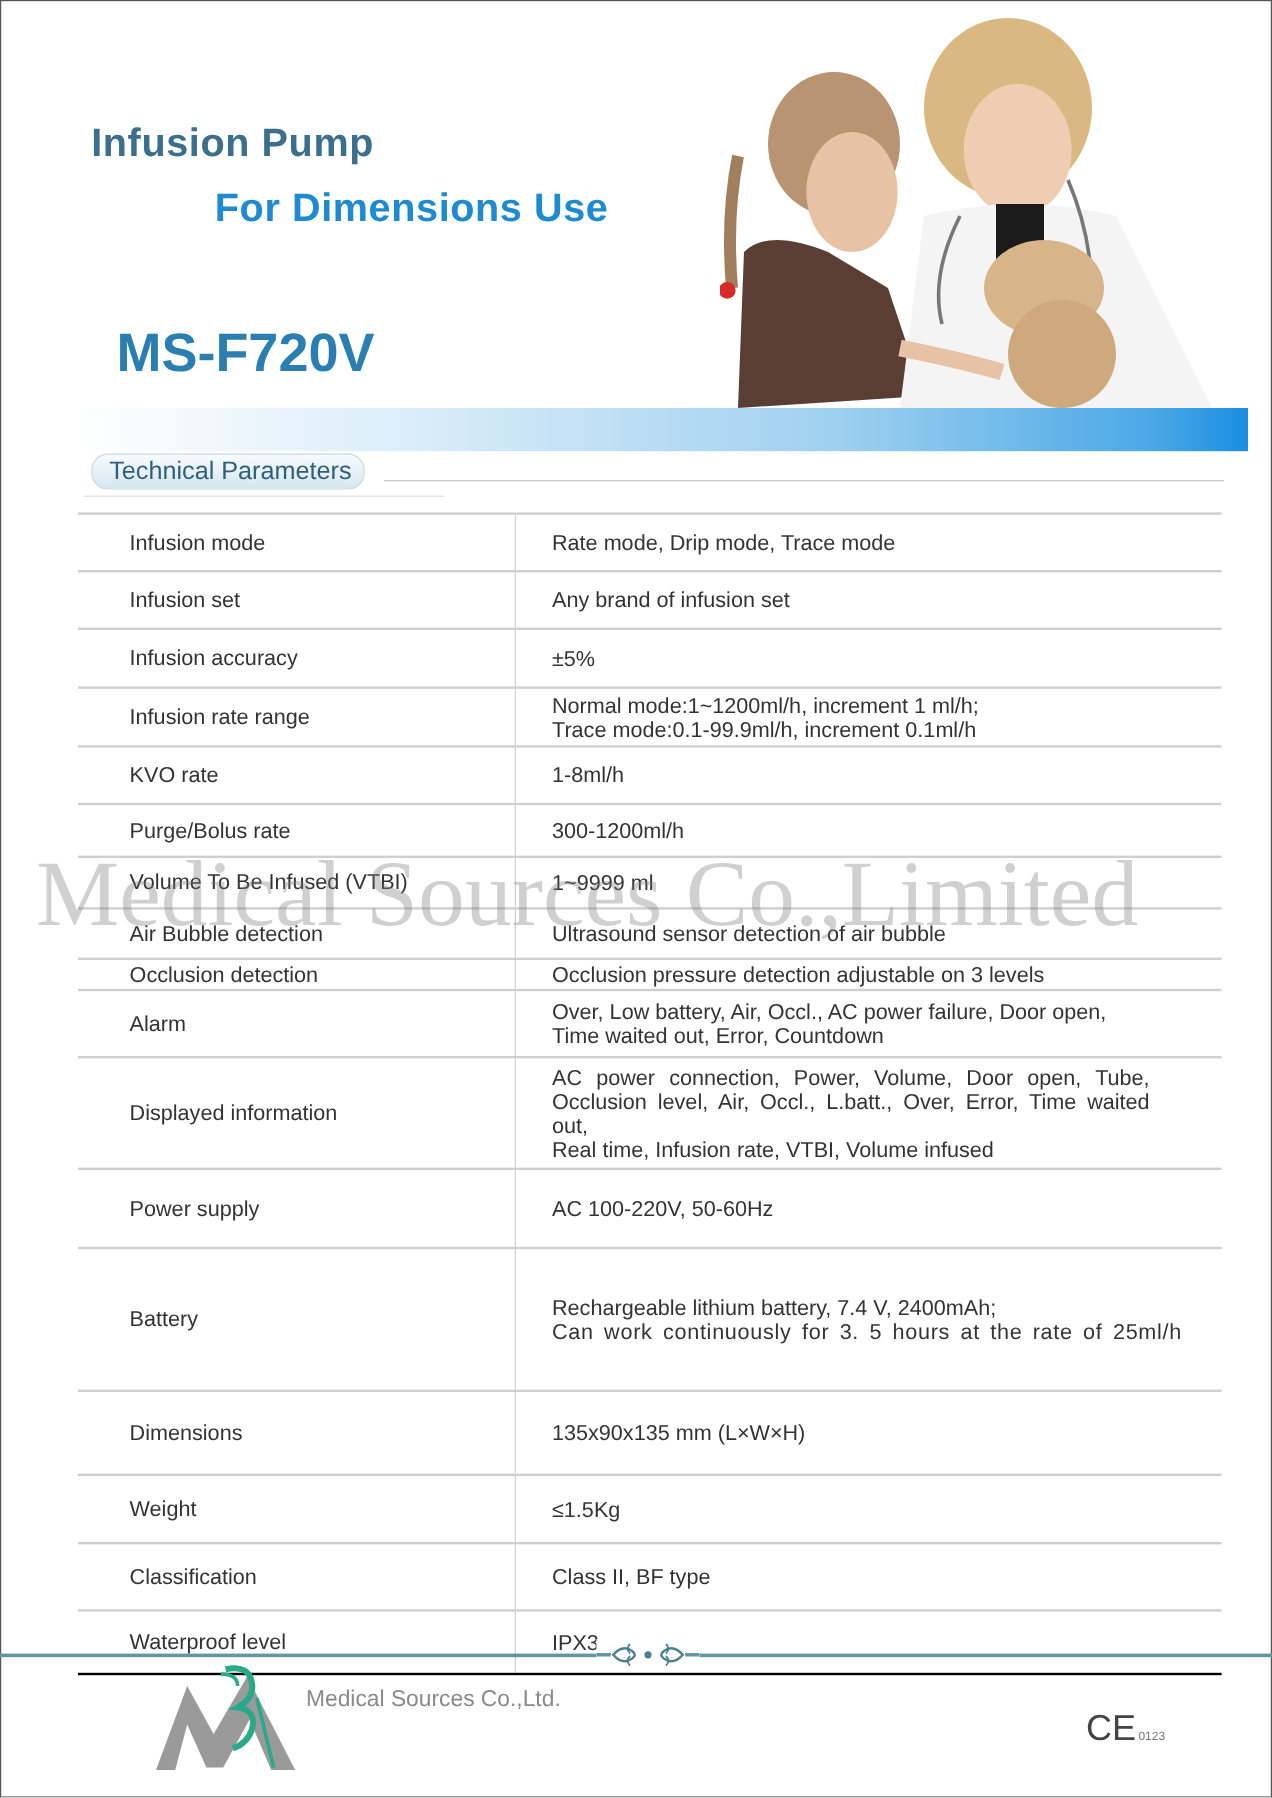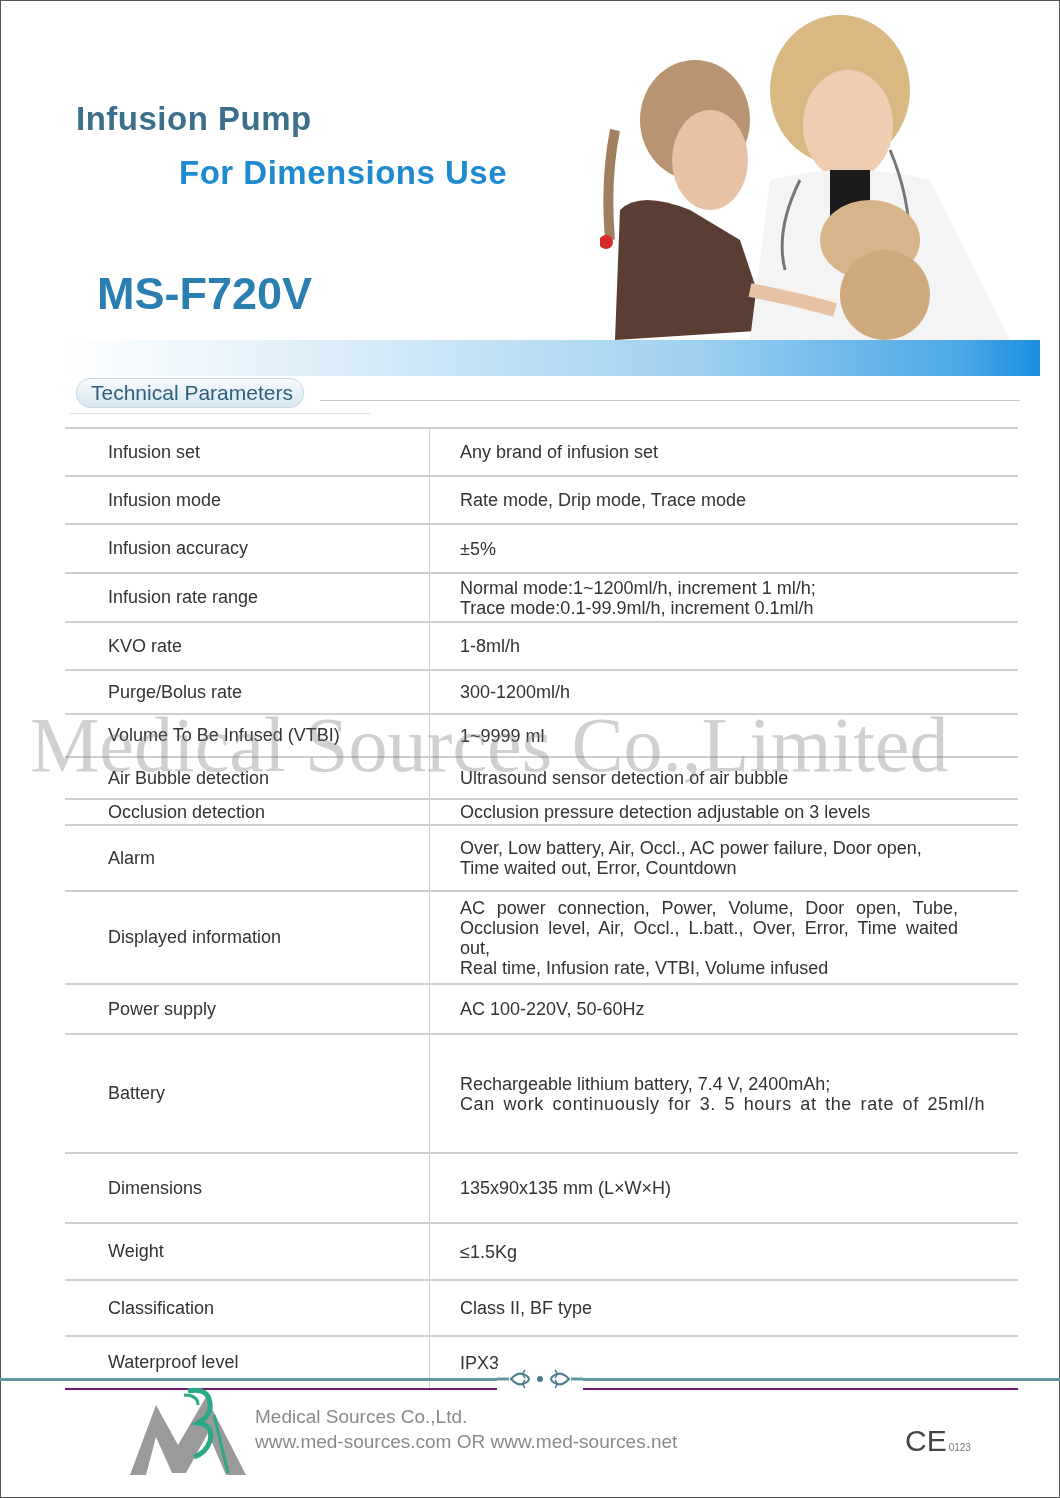--- a/index.html
+++ b/index.html
@@ -15,21 +15,21 @@
   .banner { position: absolute; left: 60px; top: 340px; width: 980px; height: 36px;
     background: linear-gradient(to right, #ffffff 0%, #d8ecf8 30%, #9fd0f0 65%, #4aa8e6 92%, #1b8ee0 100%); }
   .tp-wrap { position: absolute; left: 70px; top: 378px; width: 950px; height: 36px; }
   .tp-pill { position: absolute; left: 6px; top: 0; height: 28px; padding: 0 10px 0 14px; border-radius: 14px;
     background: linear-gradient(to bottom, #f7fbfd 0%, #d5e6f0 100%); border: 1px solid #c8d8e2;
     font-size: 21px; line-height: 28px; color: #2f5f7a; }
   .tp-line { position: absolute; left: 250px; top: 22px; width: 700px; height: 1px; background: #c9c9c9; }
   .tp-under { position: absolute; left: 0; top: 35px; width: 300px; height: 1px; background: #ddd; }
   table.params { position: absolute; left: 65px; top: 427px; width: 953px; border-collapse: collapse; }
   table.params td { border-top: 2px solid #cfcfcf; font-size: 18px; color: #333; vertical-align: middle; padding: 0; }
-  table.params tr:last-child td { border-bottom: 2px solid #701a75; }
+  table.params tr:last-child td { border-bottom: 2px solid #000000; }
   td.lbl { width: 321px; padding-left: 43px !important; border-right: 1px solid #cfcfcf; }
   td.val { padding-left: 30px !important; font-size: 16.5px; line-height: 20px; }
   td.val.just { text-align: justify; text-align-last: left; padding-right: 60px !important; }
   .watermark { position: absolute; left: 30px; top: 700px; font-family: "Liberation Serif", serif; font-size: 78px; color: rgba(120,120,120,0.35); white-space: nowrap; pointer-events: none; }
   .footer-rule { position: absolute; left: 0; top: 1378px; width: 1060px; height: 3px; background: #5f97a3; }
   .ornament { position: absolute; left: 497px; top: 1366px; width: 86px; height: 26px; background: #fff; }
   .logo { position: absolute; left: 128px; top: 1385px; width: 122px; height: 92px; }
   .company { position: absolute; left: 255px; top: 1404px; font-size: 19px; color: #8a8a8a; line-height: 25px; }
   .ce { position: absolute; left: 905px; top: 1424px; font-size: 30px; color: #444; }
   .ce small { font-size: 10px; color: #777; margin-left: 2px; }
@@ -64,29 +64,29 @@
 
 <div class="tp-wrap">
   <div class="tp-pill">Technical Parameters</div>
   <div class="tp-line"></div>
   <div class="tp-under"></div>
 </div>
 
 <table class="params">
   <tbody>
     <tr style="height:48px">
+      <td class="lbl">Infusion mode</td>
+      <td class="val">
+          <div>Rate mode, Drip mode, Trace mode</div>
+        </td>
+    </tr>
+    <tr style="height:48px">
       <td class="lbl">Infusion set</td>
       <td class="val">
           <div>Any brand of infusion set</div>
-        </td>
-    </tr>
-    <tr style="height:48px">
-      <td class="lbl">Infusion mode</td>
-      <td class="val">
-          <div>Rate mode, Drip mode, Trace mode</div>
         </td>
     </tr>
     <tr style="height:49px">
       <td class="lbl">Infusion accuracy</td>
       <td class="val">
           <div>±5%</div>
         </td>
     </tr>
     <tr style="height:49px">
       <td class="lbl">Infusion rate range</td>
@@ -118,36 +118,36 @@
       <td class="val">
           <div>Ultrasound sensor detection of air bubble</div>
         </td>
     </tr>
     <tr style="height:26px">
       <td class="lbl">Occlusion detection</td>
       <td class="val">
           <div>Occlusion pressure detection adjustable on 3 levels</div>
         </td>
     </tr>
-    <tr style="height:66px">
+    <tr style="height:56px">
       <td class="lbl">Alarm</td>
       <td class="val">
           <div>Over, Low battery, Air, Occl., AC power failure, Door open,</div>
           <div>Time waited out, Error, Countdown</div>
         </td>
     </tr>
     <tr style="height:93px">
       <td class="lbl">Displayed information</td>
       <td class="val just">
           <div style="text-align:justify;text-align-last:justify">AC power connection, Power, Volume, Door open, Tube,</div>
           <div>Occlusion level, Air, Occl., L.batt., Over, Error, Time waited out,</div>
           <div>Real time,  Infusion rate, VTBI, Volume infused</div>
         </td>
     </tr>
-    <tr style="height:50px">
+    <tr style="height:66px">
       <td class="lbl">Power supply</td>
       <td class="val">
           <div>AC 100-220V, 50-60Hz</div>
         </td>
     </tr>
     <tr style="height:119px">
       <td class="lbl">Battery</td>
       <td class="val">
           <div>Rechargeable lithium battery, 7.4 V, 2400mAh;</div>
           <div style="letter-spacing:0.6px;word-spacing:3px">Can work continuously for 3. 5 hours at the rate of 25ml/h</div>
@@ -195,16 +195,15 @@
 
 <svg class="logo" viewBox="0 0 122 92">
   <path d="M2 90 L28 20 L50 60 L78 12 L118 90 L98 90 L80 48 L58 88 L44 88 L28 52 L18 90 Z" fill="#9a9a9a"></path>
   <path d="M60 6 Q80 2 82 18 Q84 30 70 38 Q86 40 82 56 Q78 68 66 72" fill="none" stroke="#2aa888" stroke-width="5"></path>
   <path d="M56 10 Q70 10 70 20" fill="none" stroke="#2aa888" stroke-width="3"></path>
   <path d="M86 30 L100 88" stroke="#2aa888" stroke-width="3"></path>
 </svg>
 
 <div class="company">
   <div>Medical Sources Co.,Ltd.</div>
-  <div>www.med-sources.com OR www.med-sources.net</div>
 </div>
 
 <div class="ce"><span>CE</span><small>0123</small></div>
 
 </body></html>

